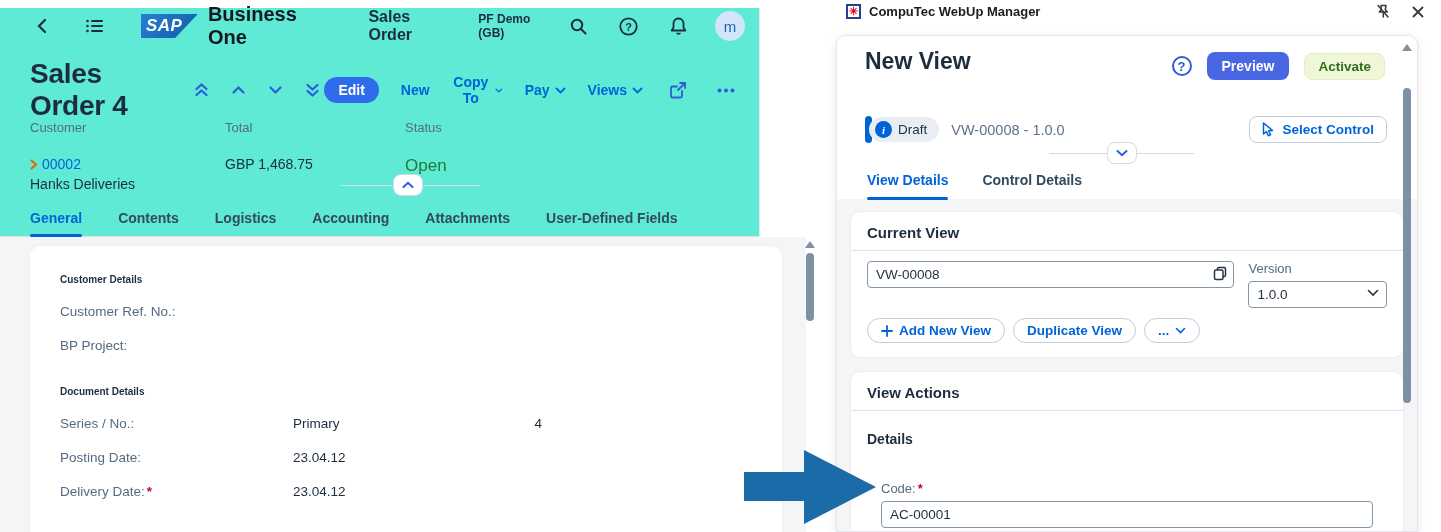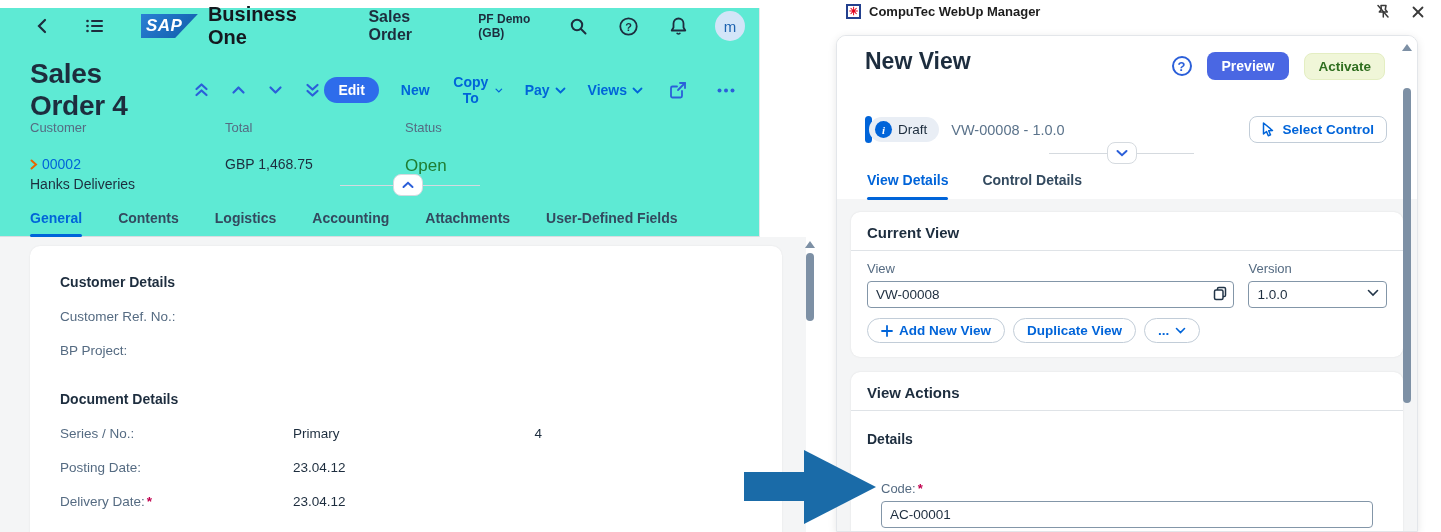--- a/index.html
+++ b/index.html
@@ -36,21 +36,21 @@
   .collapse-line { position:absolute; height:1px; background:#d5dadf; }
   .collapse-btn { position:absolute; width:30px; height:22px; background:#fff; border:1px solid #d5dadf; border-radius:8px; display:flex; align-items:center; justify-content:center; cursor:pointer; color:#2b5fd9; }
 
   .tabs-row { position:absolute; left:0; top:196px; width:100%; height:33px; border-bottom:1px solid #d9dde1; display:flex; gap:36px; padding-left:30px; }
   .tab { font-size:14px; font-weight:700; color:#334a5f; background:none; border:none; cursor:pointer; padding:6px 0 10px; position:relative; }
   .tab.active { color:#0064d9; }
   .tab.active::after { content:""; position:absolute; left:0; right:0; bottom:-1px; height:3px; background:#0064d9; border-radius:2px; }
 
   .left-content { position:absolute; left:0; top:229px; width:806px; height:303px; background:#f4f5f6; }
   .detail-card { position:absolute; left:30px; top:9px; width:752px; height:300px; background:#fff; border-radius:10px; box-shadow:0 0 2px rgba(0,0,0,.08); padding:28px 30px; }
-  .sec-title { font-size:14px; font-weight:700; color:#1d2d3e; }
+  .sec-title { font-size:10px; font-weight:700; color:#1d2d3e; }
   .kv-row { display:flex; margin-top:19px; font-size:13.5px; }
   .kv-row .k { width:233px; color:#556b82; flex:none; }
   .kv-row .v { color:#1d2d3e; }
   .kv-row .v2 { margin-left:auto; margin-right:210px; color:#1d2d3e; }
   .req { color:#c0004e; font-weight:700; margin-left:2px; }
 
   
   .vscroll { position:absolute; width:8px; border-radius:4px; background:#7d90a5; }
   .vscroll-arrow { position:absolute; width:0; height:0; border-left:5px solid transparent; border-right:5px solid transparent; border-bottom:7px solid #7d90a5; }
 
@@ -350,21 +350,20 @@
         </svg>
     </button>
   </div>
 
   <div class="panel-body">
     <div class="card">
       <div class="card-head">Current View</div>
       <div class="card-body">
         <div class="cv-grid">
           <div class="cv-view">
-            <div class="field-lbl">View</div>
             <div class="inp-wrap">
               <input class="inp" style="padding-right: 28px;" value="VW-00008">
               <button class="inp-icon">
                 <svg width="14" height="15" viewBox="0 0 14 15">
                     <g fill="none" stroke="currentColor" stroke-width="1.5" stroke-linejoin="round">
                       <rect x="1.5" y="4" width="8.5" height="9.5" rx="1.5"></rect>
                       <path d="M4.5 4 V2.8 A1.3 1.3 0 0 1 5.8 1.5 h5.4 A1.3 1.3 0 0 1 12.5 2.8 v6.4 a1.3 1.3 0 0 1 -1.3 1.3 H10"></path>
                     </g>
                   </svg>
               </button>

